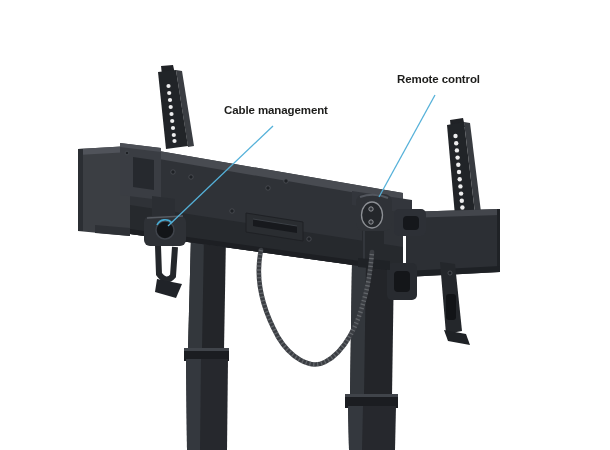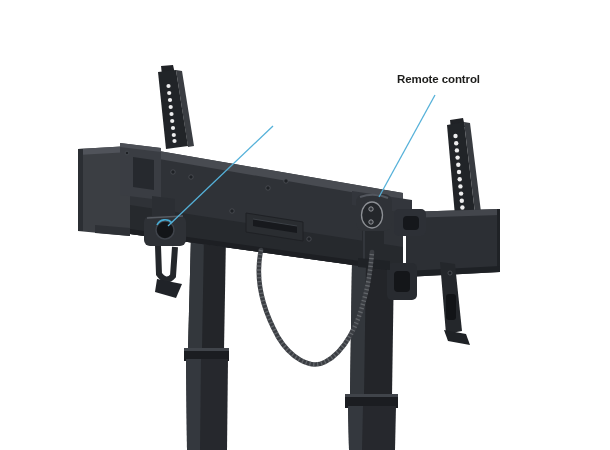--- a/index.html
+++ b/index.html
@@ -163,16 +163,17 @@
 
     <g>
       <path d="M261,250 C255,278 262,308 278,337 C290,357 310,370 325,362 C345,352 358,324 364,300 C369,283 371,264 372,252" fill="none" stroke="#3b3e43" stroke-width="4.6" stroke-linecap="round"></path>
       <path d="M261,250 C255,278 262,308 278,337 C290,357 310,370 325,362 C345,352 358,324 364,300 C369,283 371,264 372,252" fill="none" stroke="#83868b" stroke-width="4.6" stroke-dasharray="1.3 2.6" opacity="0.55"></path>
     </g>
 
     <line x1="273" y1="126" x2="168" y2="226" stroke="#55b1d9" stroke-width="1.3"></line>
     <line x1="435" y1="95" x2="379" y2="197" stroke="#55b1d9" stroke-width="1.3"></line>
   </svg>
 
+  <div class="callout" id="cable-label">Cable management</div>
 
   <div class="callout" id="remote-label">Remote control</div>
 
 </div>
 
 </body></html>

